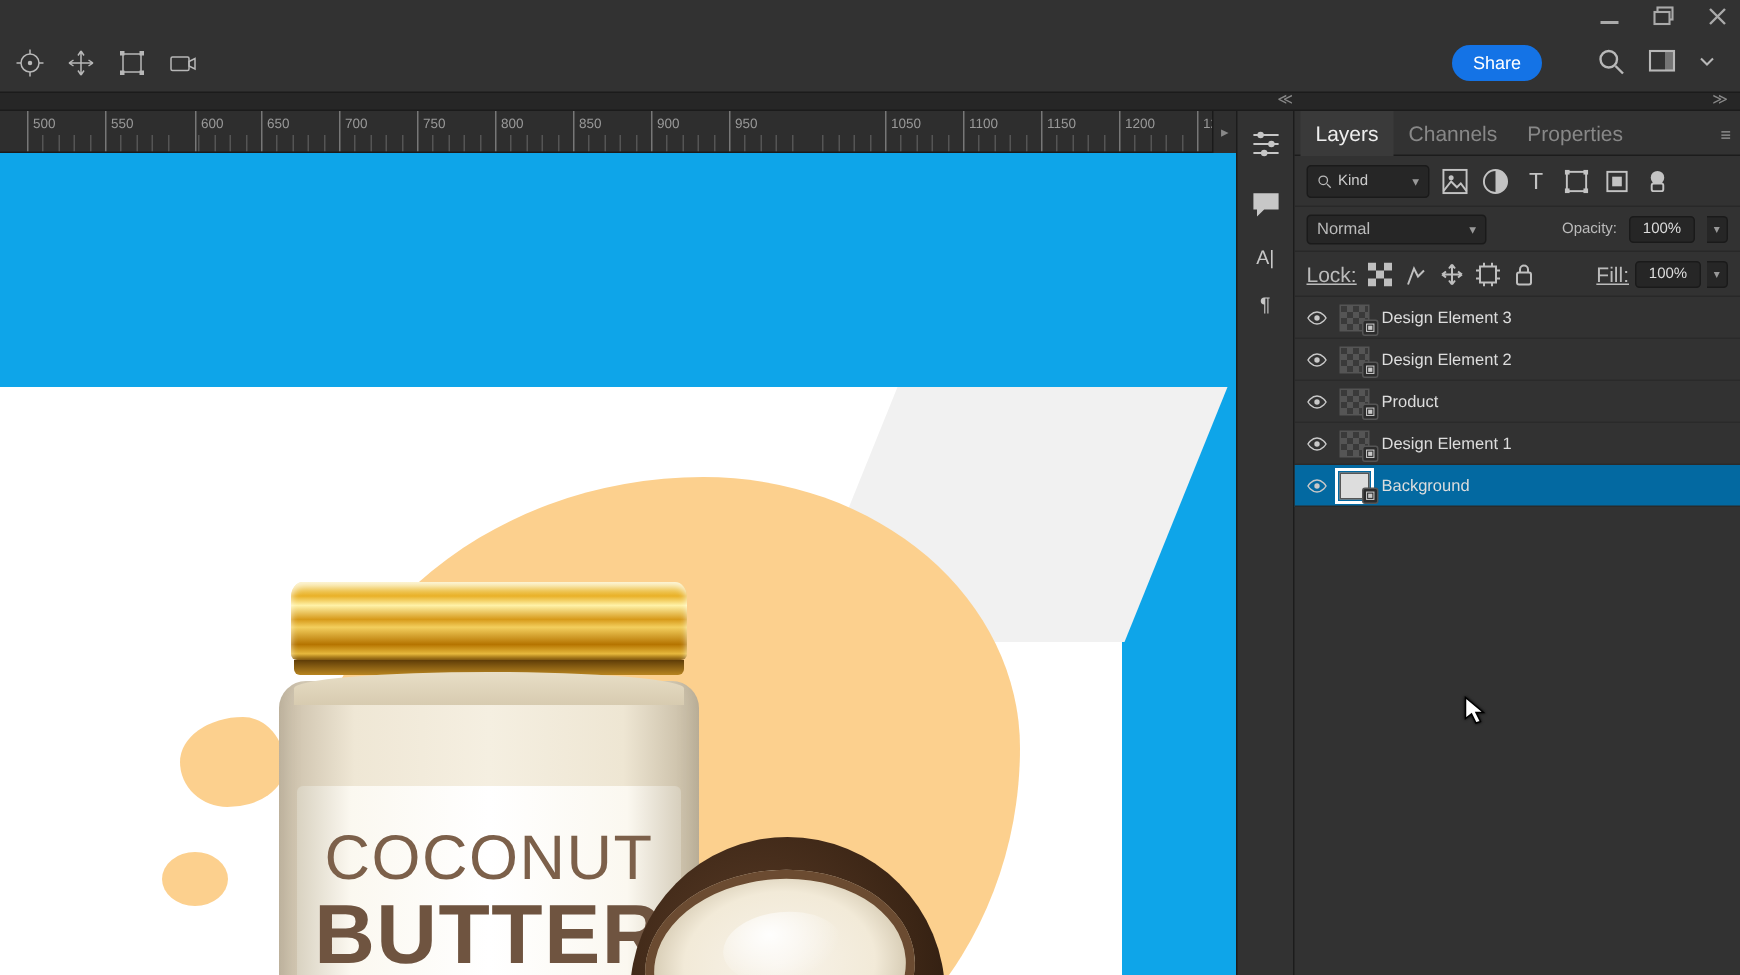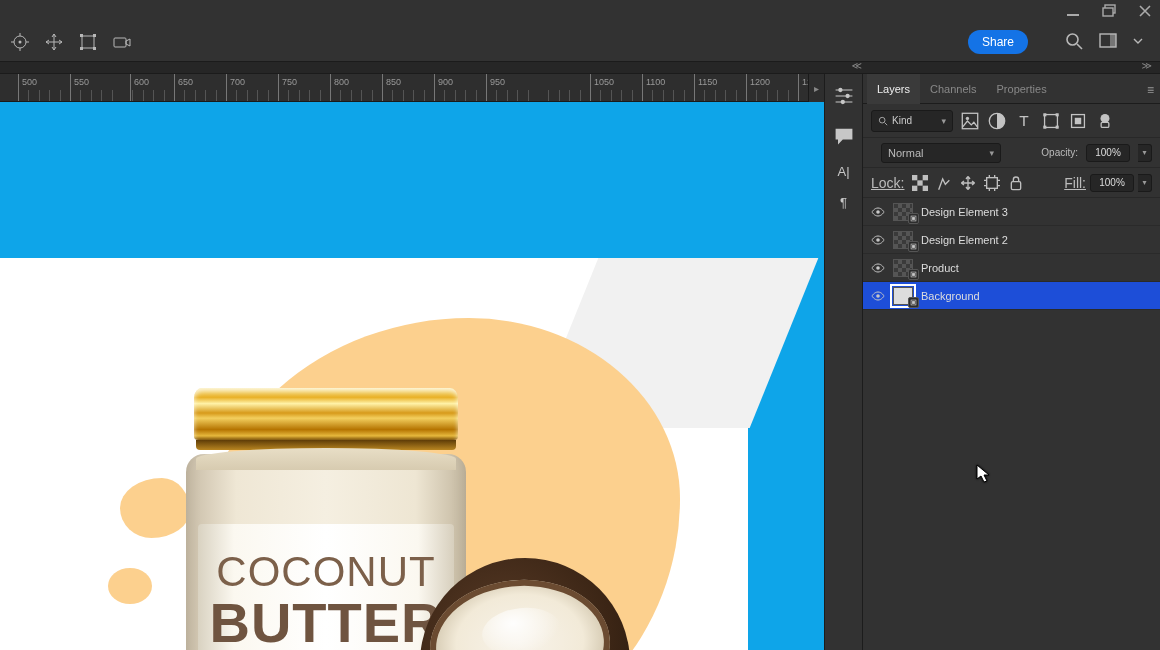--- a/index.html
+++ b/index.html
@@ -62,42 +62,42 @@
   .coco-spec { position:absolute; left:62px; top:50px; width:80px; height:48px; border-radius:50%; background: radial-gradient(ellipse at 40% 30%, rgba(255,255,255,.95), rgba(255,255,255,0) 70%); transform: rotate(-6deg); }
 
   
   .toolstrip { width: 38px; background:#323232; border-left:1px solid #1c1c1c; display:flex; flex-direction:column; align-items:center; padding-top:10px; gap:16px; }
   .toolstrip .ic { width:24px; height:24px; display:flex; align-items:center; justify-content:center; color:#c7c7c7; }
   .toolstrip .tx { color:#c7c7c7; font-size:13px; }
 
   
   .panelgrp { width: 298px; background:#323232; border-left:1px solid #1c1c1c; display:flex; flex-direction:column; }
   .panel-tabs { display:flex; align-items:center; height:30px; border-bottom:1px solid #1c1c1c; padding: 0 4px; position:relative; }
-  .panel-tab { padding: 0 10px; font-size:11px; color:#888; height:30px; display:flex; align-items:center; cursor:pointer; }
+  .panel-tab { padding: 0 10px; font-size:14px; color:#888; height:30px; display:flex; align-items:center; cursor:pointer; }
   .panel-tab.active { color:#eee; background:#3a3a3a; }
   .panel-menu { position:absolute; right:6px; top:9px; color:#999; font-size:12px; }
 
   .filterrow { display:flex; align-items:center; height:34px; padding: 0 8px; gap:8px; border-bottom:1px solid #282828; }
   .kind { flex:0 0 82px; height:22px; background:#262626; border:1px solid #1a1a1a; border-radius:3px; display:flex; align-items:center; padding:0 6px; gap:4px; font-size:10px; color:#ccc; }
   .kind .chev { margin-left:auto; color:#999; font-size:9px; }
   .ftr-ic { width:18px; height:18px; display:flex; align-items:center; justify-content:center; color:#c3c3c3; }
 
   .blendrow, .lockrow { display:flex; align-items:center; height:30px; padding: 0 8px; gap:8px; border-bottom:1px solid #282828; font-size:11px; color:#bbb; }
-  .blend-sel { flex:0 0 120px; height:20px; background:#262626; border:1px solid #1a1a1a; border-radius:3px; display:flex; align-items:center; padding:0 6px; font-size:11px;margin-left:10px; }
+  .blend-sel { flex:0 0 120px; height:20px; background:#262626; border:1px solid #1a1a1a; border-radius:3px; display:flex; align-items:center; padding:0 6px; font-size:11px; }
   .blend-sel .chev { margin-left:auto; color:#999; font-size:9px; }
   .pct { width:44px; height:18px; background:#262626; border:1px solid #1a1a1a; border-radius:3px; font-size:10px; color:#ddd; display:flex; align-items:center; justify-content:center; }
   .drop { width:14px; height:18px; border:1px solid #1a1a1a; border-left:none; background:#262626; display:flex; align-items:center; justify-content:center; font-size:8px; color:#999; border-radius: 0 3px 3px 0; }
   .lbl-op { font-size:10px; color:#bbb; }
   .lockrow .lk { width:16px; height:16px; display:flex; align-items:center; justify-content:center; color:#bfbfbf; }
   .lockrow .lbl { font-size:14px;text-decoration:underline; }
   .lockrow .fill-grp { margin-left:auto; display:flex; align-items:center; gap:4px; }
 
   .layerlist { flex:1; overflow:auto; }
   .layer { display:flex; align-items:center; height:28px; padding: 0 8px; gap:8px; border-bottom:1px solid #2a2a2a; font-size:11px; color:#ddd; cursor:pointer; }
-  .layer.selected { background:#1d4ed8; }
+  .layer.selected { background:#0369a1; }
   .eye { width:14px; height:14px; }
   .thumb { width:20px; height:18px; border:1px solid #555; position:relative; background: repeating-conic-gradient(#555 0 25%, #3a3a3a 0 50%) 0 0/8px 8px; flex:none; }
   .thumb.solid { background:#ddd; }
   .linkbadge { position:absolute; right:-7px; bottom:-4px; width:11px; height:11px; background:#2c2c2c; border:1px solid #555; border-radius:2px; display:flex; align-items:center; justify-content:center; }
   .linkbadge svg { width:7px; height:7px; }
   .thumb.sel { outline:2px solid #fff; outline-offset:1px; }
   .lname { flex:1; }
 
   .cursor { position:absolute; left:976px; top:464px; z-index:50; }
   .cursor svg { width:16px; height:20px; filter: drop-shadow(0 0 1px #000); }
@@ -496,20 +496,35 @@
           <div class="thumb">
             <div class="linkbadge">
               <svg viewBox="0 0 10 10">
                 <rect x="1.5" y="1.5" width="7" height="7" fill="none" stroke="#c8c8c8"></rect>
                 <rect x="3" y="3" width="4" height="4" fill="#c8c8c8"></rect>
               </svg>
             </div>
           </div>
           <div class="lname">Product</div>
         </div>
+        <div class="layer">
+          <div class="eye"><svg viewBox="0 0 14 14">
+              <path d="M1 7s2.2-4 6-4 6 4 6 4-2.2 4-6 4-6-4-6-4z" fill="none" stroke="#c8c8c8"></path>
+              <circle cx="7" cy="7" r="1.8" fill="#c8c8c8"></circle>
+            </svg></div>
+          <div class="thumb">
+            <div class="linkbadge">
+              <svg viewBox="0 0 10 10">
+                <rect x="1.5" y="1.5" width="7" height="7" fill="none" stroke="#c8c8c8"></rect>
+                <rect x="3" y="3" width="4" height="4" fill="#c8c8c8"></rect>
+              </svg>
+            </div>
+          </div>
+          <div class="lname">Design Element 1</div>
+        </div>
         <div class="layer selected">
           <div class="eye"><svg viewBox="0 0 14 14">
               <path d="M1 7s2.2-4 6-4 6 4 6 4-2.2 4-6 4-6-4-6-4z" fill="none" stroke="#c8c8c8"></path>
               <circle cx="7" cy="7" r="1.8" fill="#c8c8c8"></circle>
             </svg></div>
           <div class="thumb solid sel">
             <div class="linkbadge">
               <svg viewBox="0 0 10 10">
                 <rect x="1.5" y="1.5" width="7" height="7" fill="none" stroke="#c8c8c8"></rect>
                 <rect x="3" y="3" width="4" height="4" fill="#c8c8c8"></rect>

